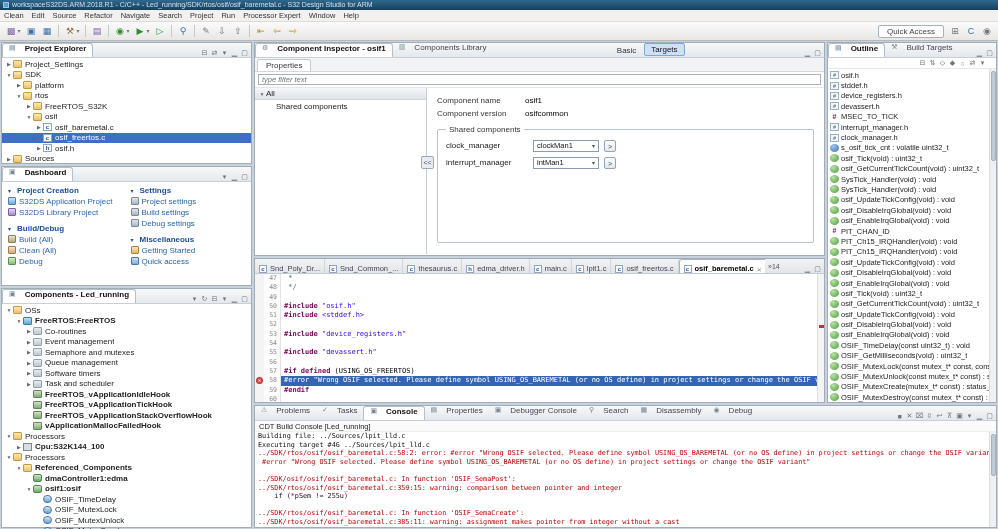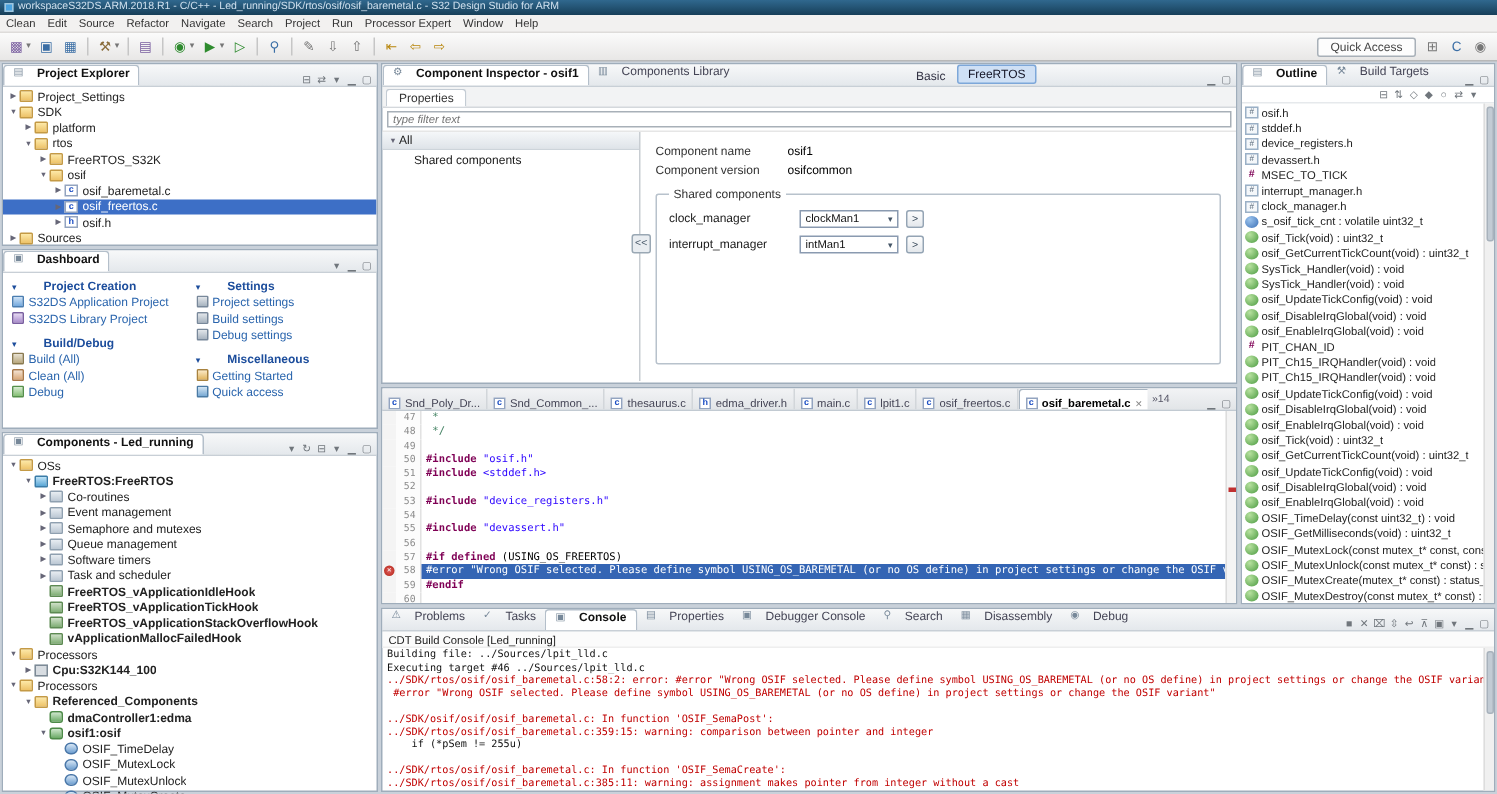--- a/index.html
+++ b/index.html
@@ -56,21 +56,21 @@
 .ic-var{background:radial-gradient(circle at 35% 30%,#9cc4ee,#3a6fb5);border-radius:50%;width:8px;height:8px}
 .ic-fn{background:radial-gradient(circle at 35% 30%,#b8e2a0,#4a9a40);border-radius:50%;width:8px;height:8px}
 
 
 .pe-view{left:1px;top:42px;width:251px;height:122px}
 .pe-view .trow{height:10.5px}
 .dash-view{left:1px;top:166px;width:251px;height:120px}
 .dash-body{display:flex;padding:4px 2px 0 6px;gap:4px}
 .dash-col{flex:1;min-width:0}
 .dash-sec{margin-bottom:5px}
-.dash-h{color:#1c4d9c;font-weight:bold;font-size:8px;display:flex;align-items:center;gap:18px;margin-bottom:2px;white-space:nowrap}
+.dash-h{color:#1c4d9c;font-weight:bold;font-size:8px;display:flex;align-items:center;gap:6px;margin-bottom:2px;white-space:nowrap}
 .dh-caret::before{content:"▾";font-size:6px;color:#1c4d9c}
 .dash-link{display:flex;align-items:flex-start;gap:3px;height:11px;color:#2a65ad;font-size:8px;white-space:nowrap;overflow:hidden}
 .dl-ic{width:8px;height:8px;flex:0 0 8px;border-radius:1px}
 .dl-app{background:linear-gradient(#cfe3f7,#74a9dd);border:1px solid #4a7db0}
 .dl-lib{background:linear-gradient(#e7d9f3,#a98ccc);border:1px solid #7a5fa0}
 .dl-build{background:linear-gradient(#e8e2d2,#b9a87e);border:1px solid #8a7a50}
 .dl-clean{background:linear-gradient(#f3e3d2,#d9a878);border:1px solid #a87848}
 .dl-debug{background:linear-gradient(#d9ecd2,#84bf74);border:1px solid #55904a}
 .dl-set{background:linear-gradient(#e2e6ea,#a8b4c0);border:1px solid #78889a}
 .dl-start{background:linear-gradient(#fbe9c6,#e0b45e);border:1px solid #a8823e}
@@ -522,21 +522,21 @@
         <span class="vtg c-dim">⚙</span>
         <span>Component Inspector - osif1</span>
       </div>
         <div class="vtab">
         <span class="vtg c-gold">▥</span>
         <span>Components Library</span>
       </div>
       </div>
     <div class="ci-modes">
       <span class="mode-btn">Basic</span>
-      <span class="mode-btn active">FreeRTOS</span>
+      <span class="mode-btn active">Targets</span>
     </div>
     <div class="vhead-icons">
 
     <span class="vh-icon">▁</span>
         <span class="vh-icon">▢</span>
       </div>
   </div>
   <div class="ci-subtabs">
     <span class="ci-subtab">Properties</span>
   </div>

